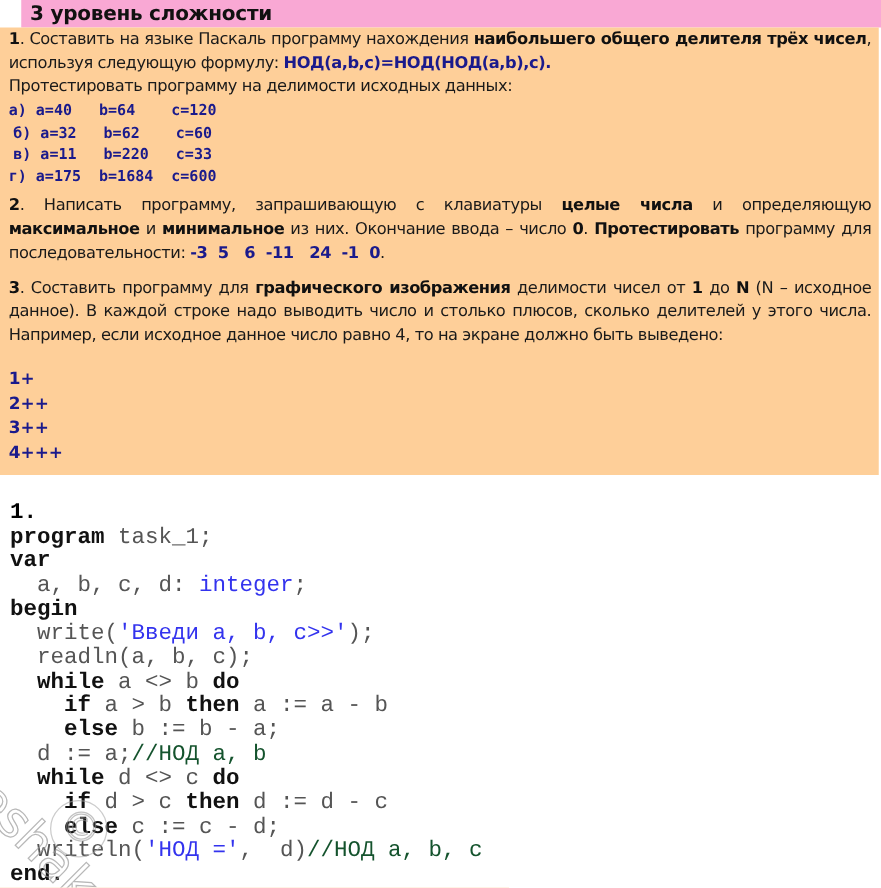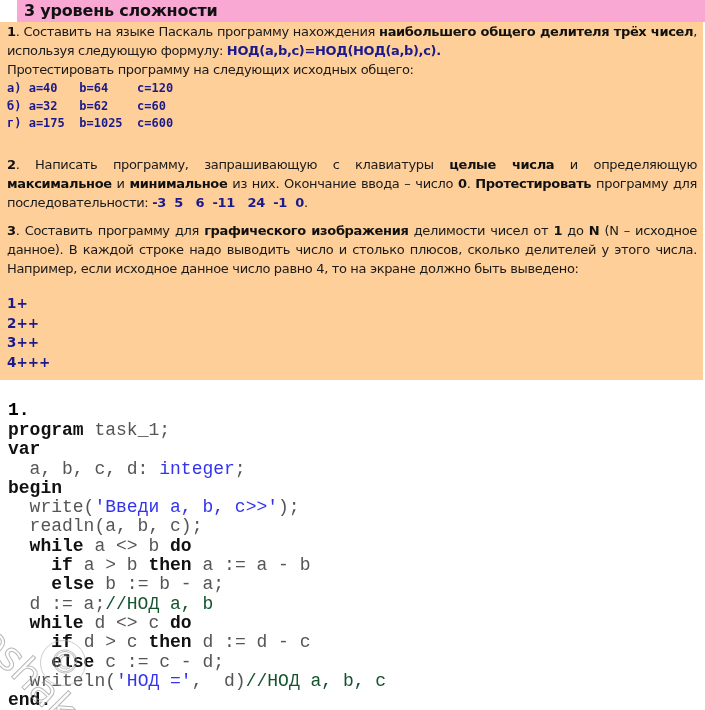--- a/index.html
+++ b/index.html
@@ -3,21 +3,21 @@
 <meta charset="utf-8">
 <style>
   html, body { margin:0; padding:0; background:#ffffff; }
   body { width:705px; height:710px; position:relative; overflow:hidden; font-family:"DejaVu Sans", sans-serif; }
   .header { position:absolute; left:17px; top:0; width:705px; height:22px; background:#f9a8d4; }
   .header-title { position:absolute; left:7px; top:0px; font-family:"DejaVu Sans", sans-serif; font-weight:bold; font-size:16px; color:#111; line-height:22px; letter-spacing:-0.2px; }
   .task-box { position:absolute; left:0; top:22px; width:703px; height:358px; background:#fecf99; }
   .p { position:absolute; left:7px; width:690px; font-family:"DejaVu Sans", sans-serif; font-size:13px; color:#1a1a1a; line-height:19px; letter-spacing:-0.35px; text-align:justify; }
   .p b { color:#111; }
   .blue { color:#1a1a8c; font-weight:bold; }
-  .mono-list { position:absolute; left:7px; font-family:"DejaVu Sans Mono", monospace; font-size:12px; font-weight:bold; color:#1a1a8c; line-height:17.5px; white-space:pre; }
+  .mono-list { position:absolute; left:7px; font-family:"DejaVu Sans Mono", monospace; font-size:12px; font-weight:bold; color:#1a1a8c; line-height:17.5px; white-space:pre;text-align:center; }
   .plus-list { position:absolute; left:7px; font-family:"DejaVu Sans", sans-serif; font-size:13.5px; font-weight:bold; color:#1a1a8c; line-height:19.5px; }
   .code-title { position:absolute; left:8px; top:400px; font-family:"Liberation Mono", monospace; font-weight:bold; font-size:18px; color:#000; }
   .code { position:absolute; left:8px; top:421px; font-family:"Liberation Mono", monospace; font-size:18px; line-height:19.3px; color:#555; white-space:pre; }
   .kw { font-weight:bold; color:#111; }
   .ty { color:#3333ee;margin-top:14px; }
   .str { color:#3333ee; }
   .cm { color:#14532d; }
   .watermark { position:absolute; left:-8px; top:605px; transform:rotate(45deg); transform-origin:left top; font-family:"DejaVu Sans", sans-serif; font-size:40px; color:transparent; -webkit-text-stroke:1px #9a9a9a; opacity:0.7; pointer-events:none; white-space:nowrap; }
   .wm-copy { position:absolute; left:40px; top:640px; width:44px; height:44px; border:1px solid #aaa; border-radius:50%; opacity:0.6; }
   .wm-copy::after { content:"©"; position:absolute; left:8px; top:2px; font-size:32px; color:transparent; -webkit-text-stroke:1px #999; }
@@ -26,23 +26,23 @@
 <body>
 
 <div class="header">
   <span class="header-title">3 уровень сложности</span>
 </div>
 
 <div class="task-box"></div>
 
 <div class="p" style="top:22px;">
   <b>1</b><span>. Составить на языке Паскаль программу нахождения </span><b>наибольшего общего делителя трёх чисел</b><span>, используя следующую формулу: </span><span class="blue">НОД(a,b,c)=НОД(НОД(a,b),c).</span>
-  <br><span>Протестировать программу на следующих исходных общего:</span>
+  <br><span>Протестировать программу на делимости исходных данных:</span>
 </div>
-<div class="mono-list" style="top:80px;"><div>а) a=40   b=64    c=120</div><div>б) a=32   b=62    c=60</div><div>г) a=175  b=1025  c=600</div></div>
+<div class="mono-list" style="top:80px;"><div>а) a=40   b=64    c=120</div><div>б) a=32   b=62    c=60</div><div>в) a=11   b=220   c=33</div><div>г) a=175  b=1684  c=600</div></div>
 
 <div class="p" style="top:155px;">
   <b>2</b><span>.  Написать программу, запрашивающую с клавиатуры </span><b>целые числа</b><span> и определяющую </span><b>максимальное</b><span> и </span><b>минимальное</b><span> из них.  Окончание ввода – число </span><b>0</b><span>. </span><b>Протестировать</b><span> программу для последовательности: </span><span class="blue" style="white-space:pre;">-3  5   6  -11   24  -1  0</span><span>.</span>
 </div>
 
 <div class="p" style="top:221px;">
   <b>3</b><span>. Составить программу для </span><b>графического изображения</b><span> делимости чисел от </span><b>1</b><span> до </span><b>N</b><span> (N – исходное данное). В каждой строке надо выводить число и столько плюсов, сколько делителей у этого числа. Например, если исходное данное число равно 4, то на экране должно быть выведено:</span>
 </div>
 <div class="plus-list" style="top:294px;">
     <div>1+</div>

